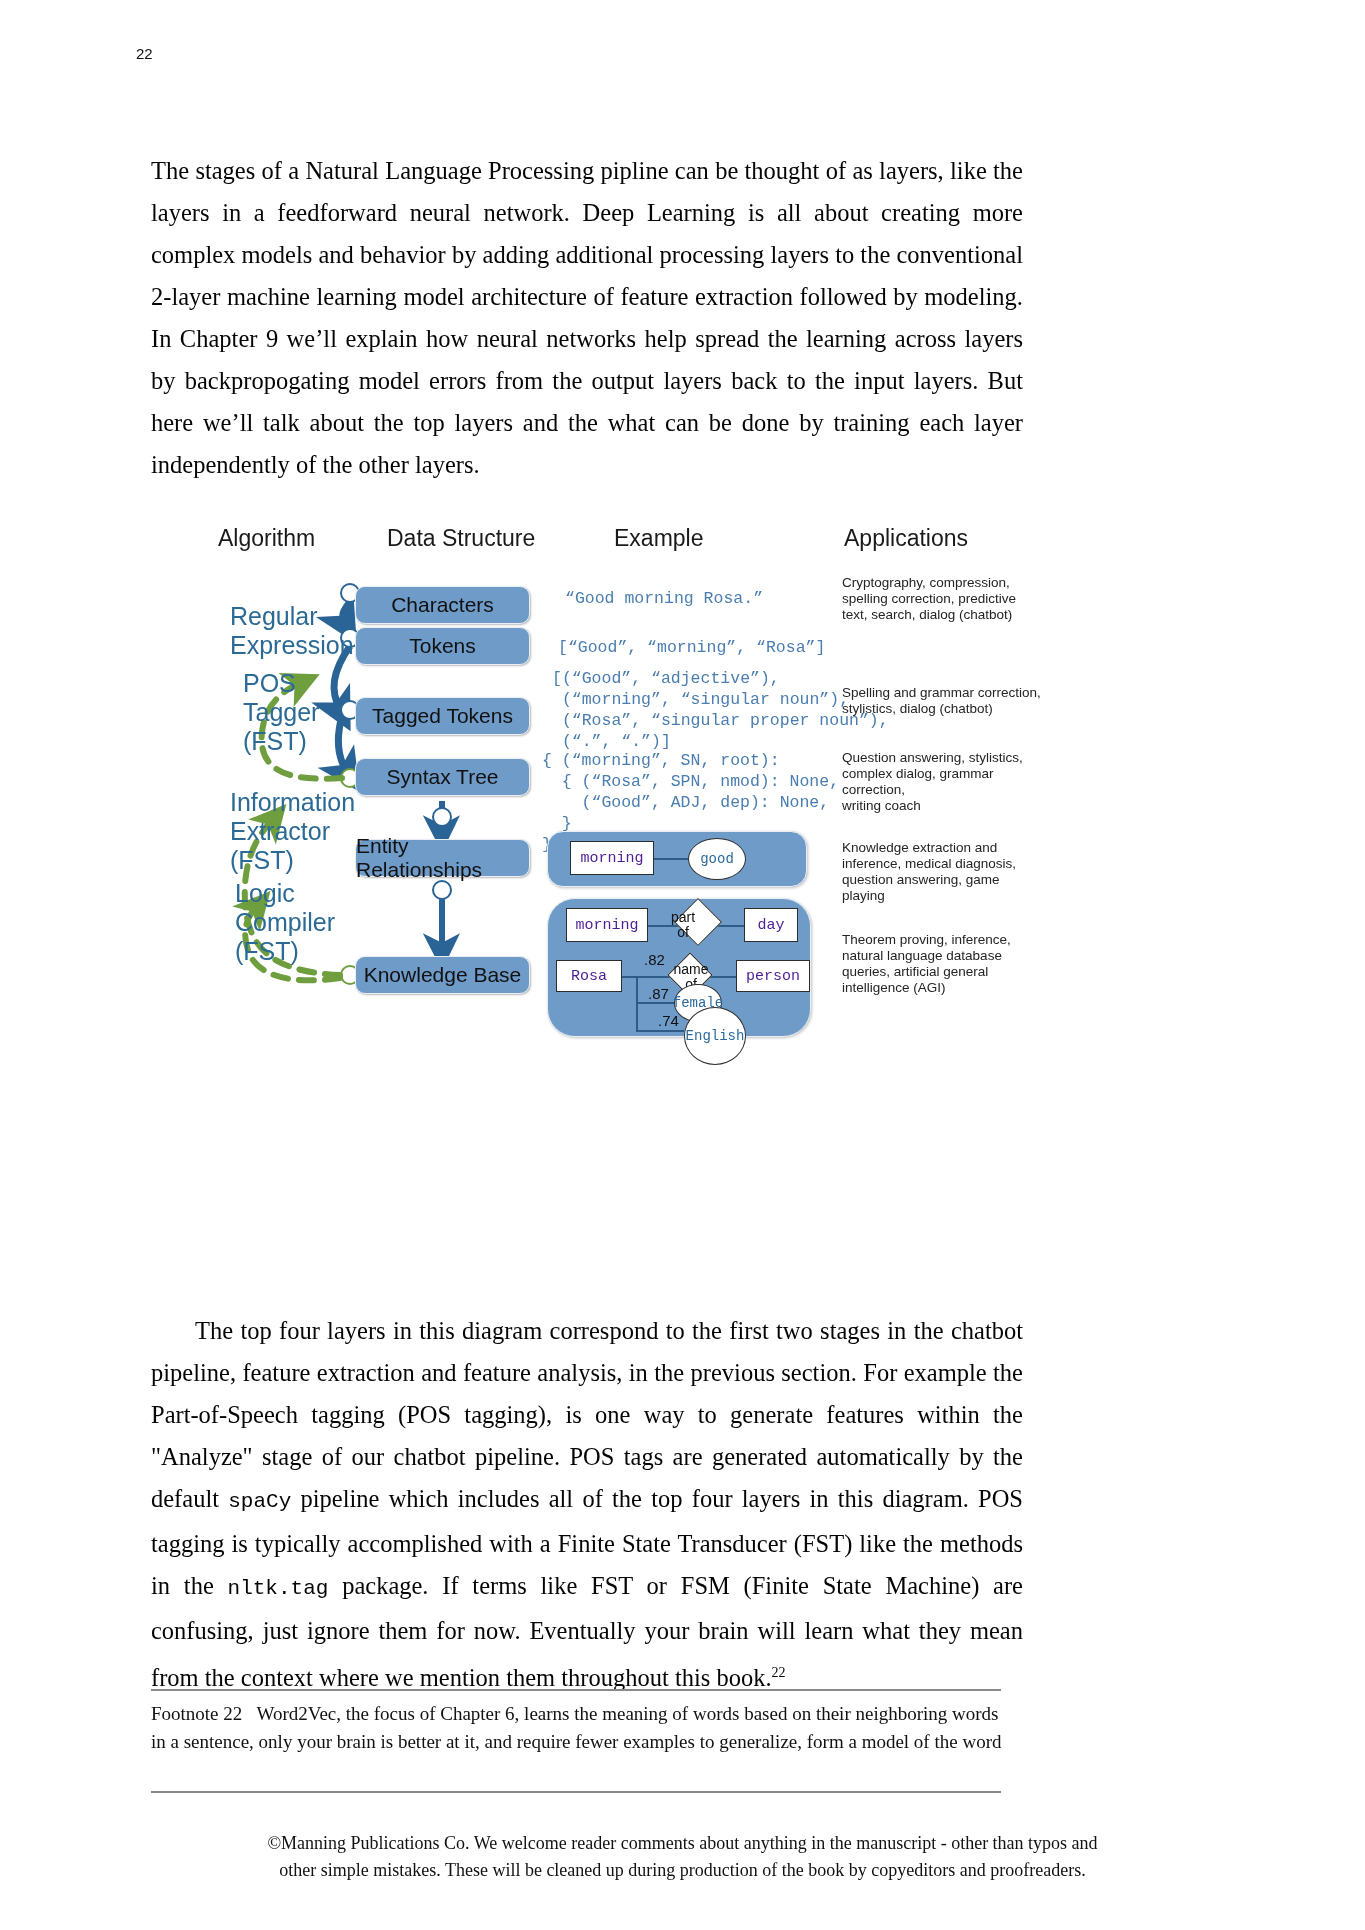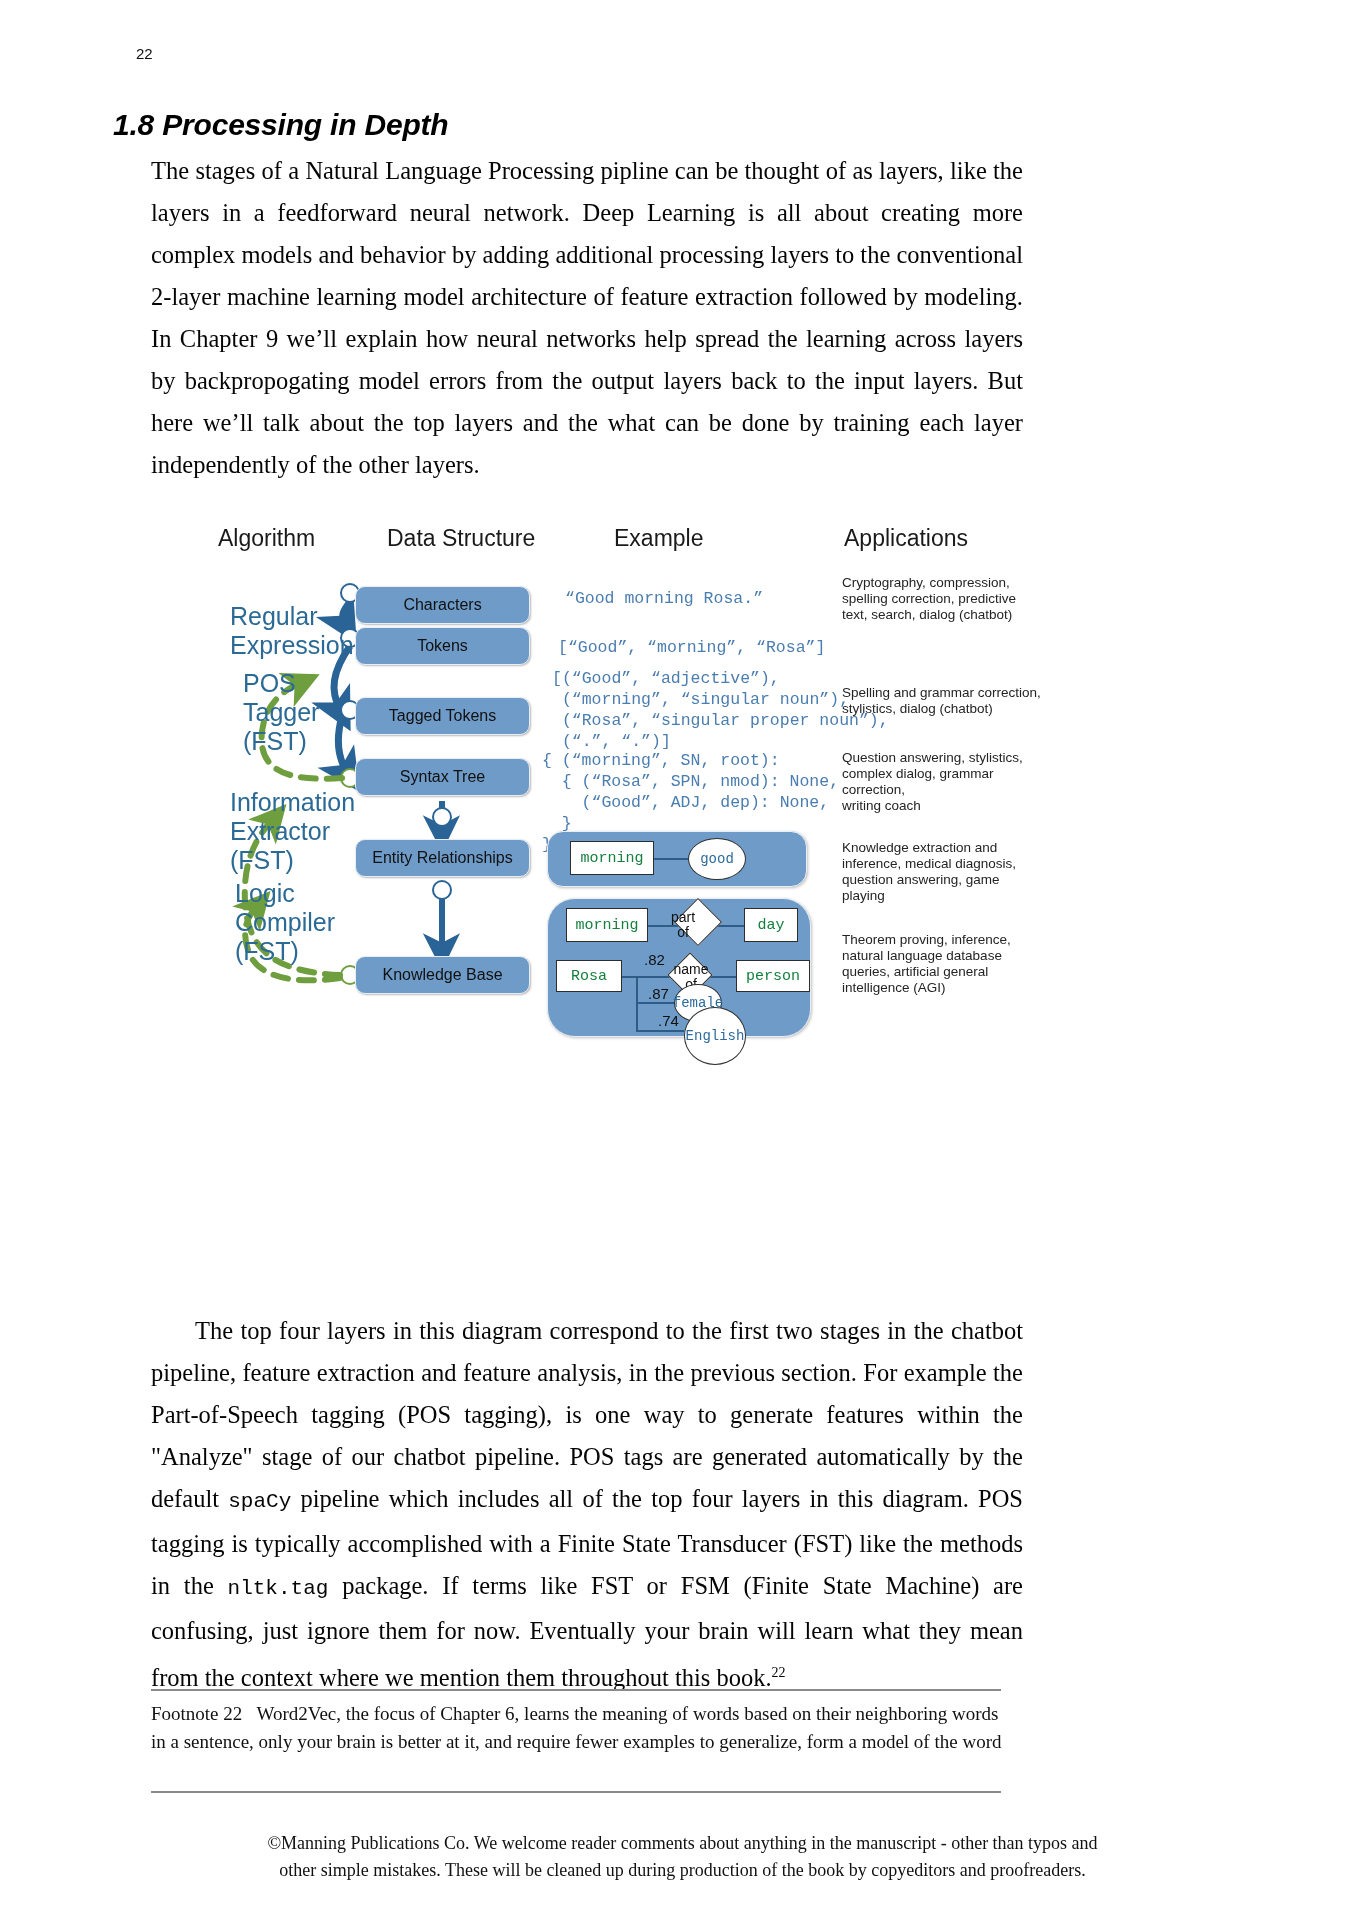--- a/index.html
+++ b/index.html
@@ -122,21 +122,21 @@
     width:175px;
     height:38px;
     background:#6e9bc8;
     border:1px solid #e9eef5;
     border-radius:10px;
     box-shadow:1px 1px 2px rgba(0,0,0,0.28);
     display:flex;
     align-items:center;
     justify-content:center;
     font-family:"Liberation Sans", sans-serif;
-    font-size:16px;
+    font-size:21px;
     color:#111;
     box-sizing:border-box;
   }
   #box-characters  { top:66px; }
   #box-tokens      { top:107px; }
   #box-tagged      { top:177px; }
   #box-syntax      { top:238px; }
   #box-entity      { top:319px; }
   #box-knowledge   { top:436px; }
 
@@ -205,21 +205,21 @@
 
   .node-rect {
     position:absolute;
     background:#ffffff;
     border:1.5px solid #2d2d2d;
     display:flex;
     align-items:center;
     justify-content:center;
     font-family:"Liberation Mono", monospace;
     font-size:15px;
-    color:#15803d;
+    color:#4c1d95;
     box-sizing:border-box;
   }
   .node-circle {
     position:absolute;
     background:#ffffff;
     border:1.5px solid #2d2d2d;
     border-radius:50%;
     display:flex;
     align-items:center;
     justify-content:center;
@@ -259,21 +259,20 @@
     pointer-events:none;
   }
 </style>
 </head>
 <body>
 
 <div class="page">
 
   <div class="page-num">22</div>
 
-  <div class="section-heading">1.8 Processing in Depth</div>
 
   <div class="body-col" id="para-intro">
     <p class="body">The stages of a Natural Language Processing pipline can be thought of as layers, like the layers in a feedforward neural network. Deep Learning is all about creating more complex models and behavior by adding additional processing layers to the conventional 2-layer machine learning model architecture of feature extraction followed by modeling. In Chapter 9 we’ll explain how neural networks help spread the learning across layers by backpropogating model errors from the output layers back to the input layers. But here we’ll talk about the top layers and the what can be done by training each layer independently of the other layers.</p>
   </div>
 
   <div class="diagram">
 
     <div class="dg-col-head" id="head-algorithm">Algorithm</div>
     <div class="dg-col-head" id="head-datastruct">Data Structure</div>
     <div class="dg-col-head" id="head-example">Example</div>

